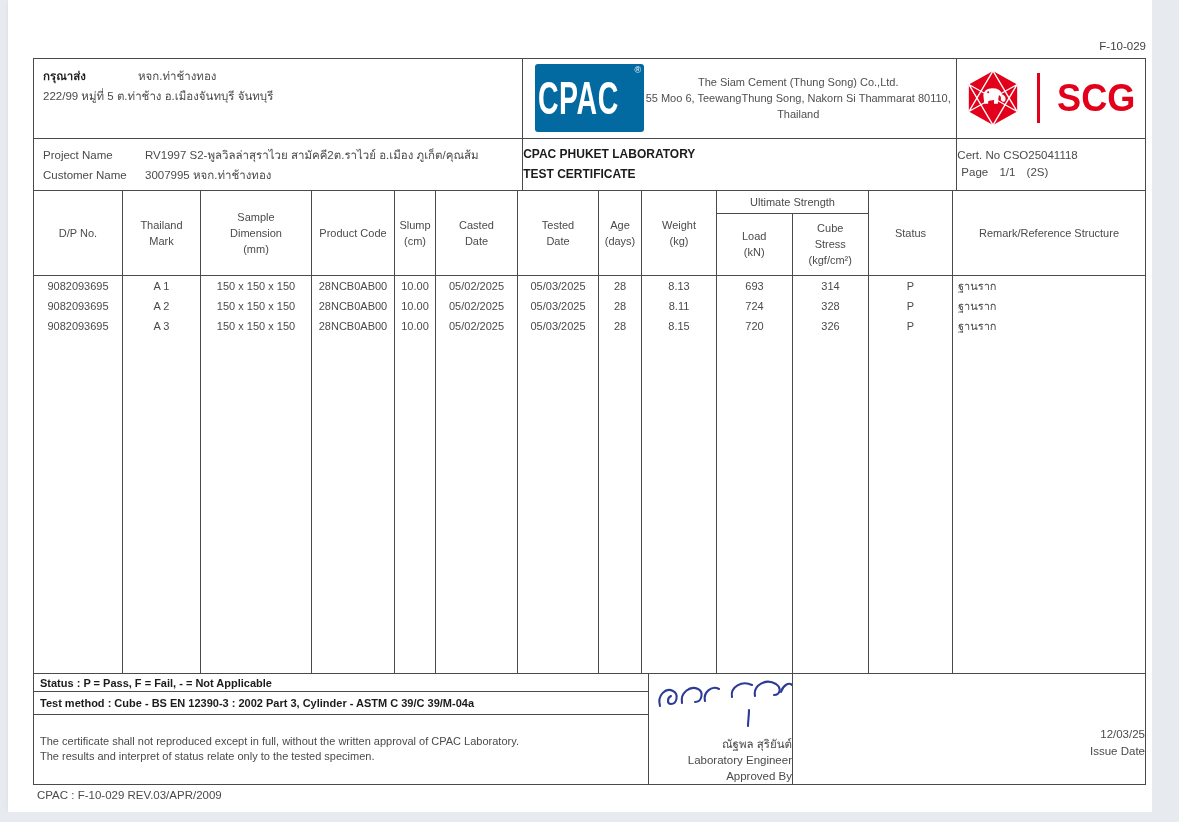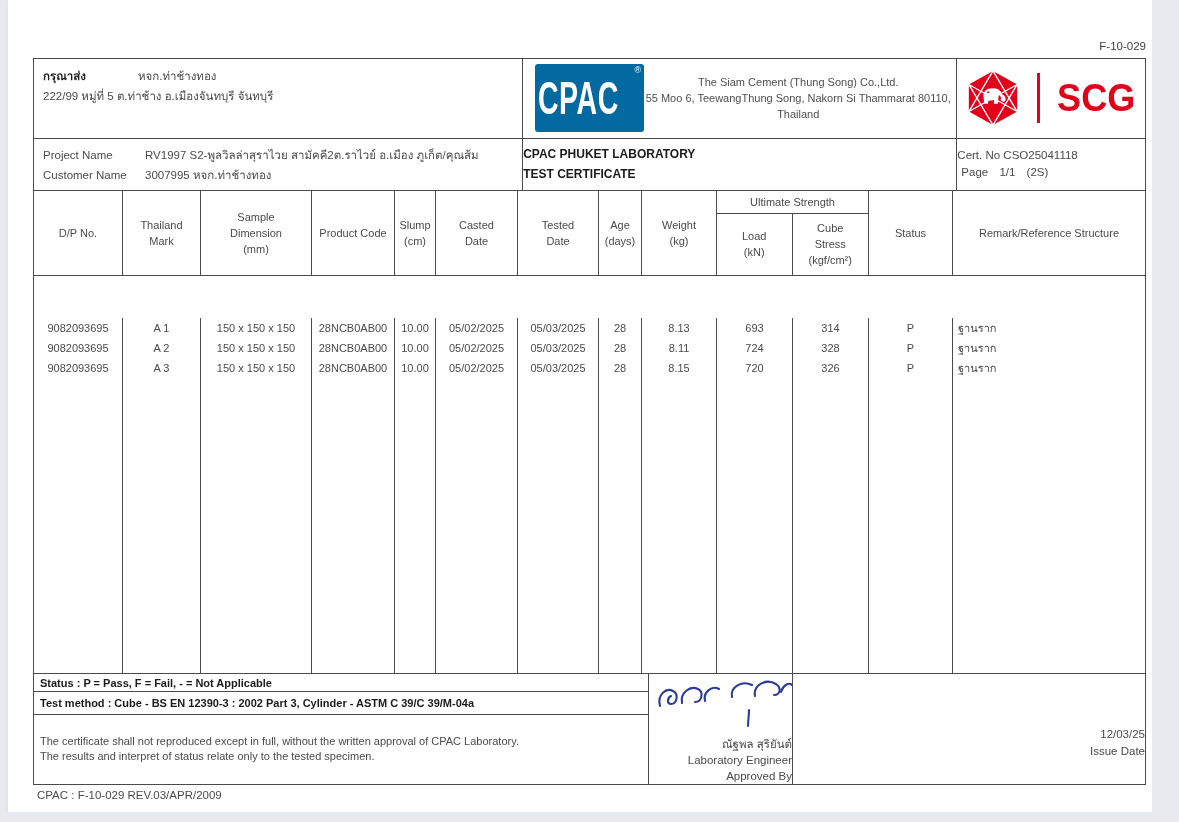--- a/index.html
+++ b/index.html
@@ -59,21 +59,21 @@
   .rtable { height:485px; display:flex; flex-direction:column; border-bottom:1px solid #4a4a4a; }
   .thead { height:85px; display:flex; border-bottom:1px solid #4a4a4a; }
   .th { display:flex; flex-direction:column; align-items:center; justify-content:center; font-size:11px; line-height:16px; text-align:center; }
   .c1{width:89px} .c2{width:78px} .c3{width:111px} .c4{width:83px} .c5{width:41px}
   .c6{width:82px} .c7{width:81px} .c8{width:43px} .c9{width:75px}
   .c10{width:76px} .c11{width:76px} .c12{width:84px} .c13{flex:1}
   .ugroup { width:152px; display:flex; flex-direction:column; border-right:1px solid #4a4a4a; }
   .ugroup .us-head { height:23px; border-bottom:1px solid #4a4a4a; display:flex; align-items:center; justify-content:center; font-size:11px; }
   .ugroup .us-sub { flex:1; display:flex; }
   .ugroup .us-sub .th { height:100%; }
-  .tbody { flex:1; display:flex; flex-direction:column;margin-top:42px; }
+  .tbody { flex:1; display:flex; flex-direction:column; }
   .tr { display:flex; height:20px; }
   .tr.filler { flex:1; }
   .td { display:flex; align-items:center; justify-content:center; font-size:11px; height:100%; }
   .td.remark { justify-content:flex-start; padding-left:5px; }
 
   
   .band-bottom { flex:1; border-bottom:none; }
   .notes-cell { width:615px; display:flex; flex-direction:column; }
   .note-status { height:18px; border-bottom:1px solid #4a4a4a; font-weight:bold; color:#1b1b1b; font-size:11px; display:flex; align-items:center; padding-left:6px; }
   .note-method { height:23px; border-bottom:1px solid #4a4a4a; font-weight:bold; color:#1b1b1b; font-size:11px; display:flex; align-items:center; padding-left:6px; }

